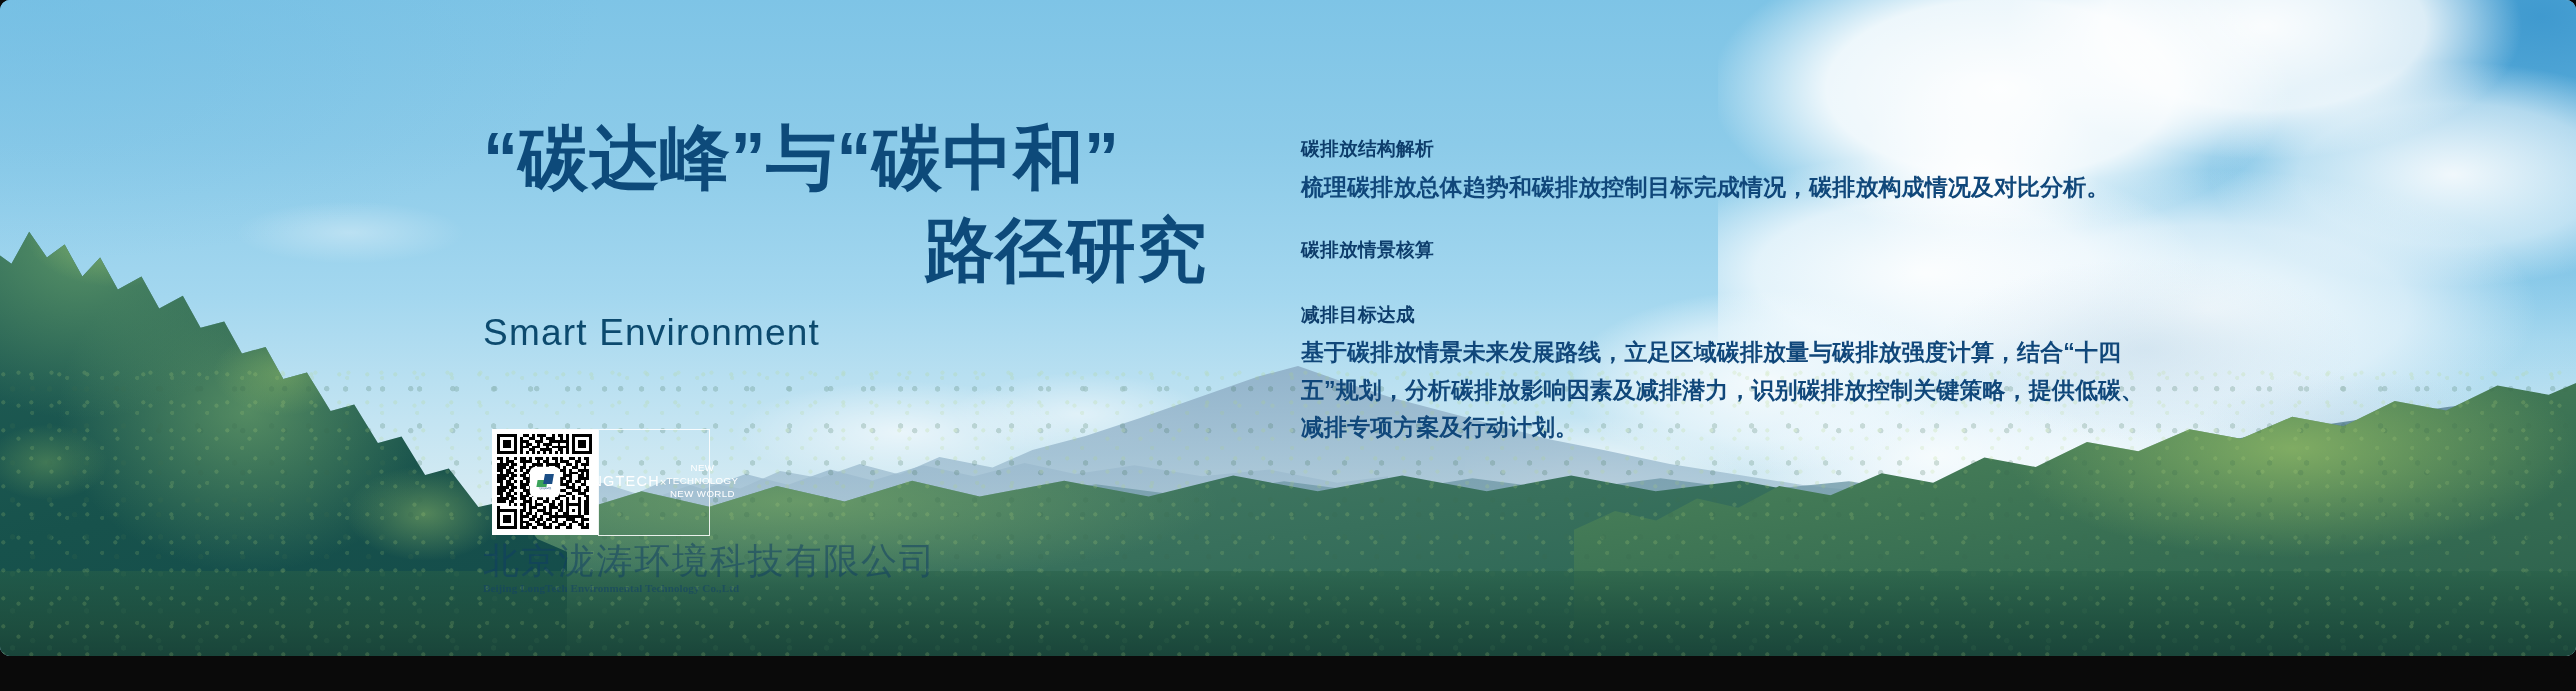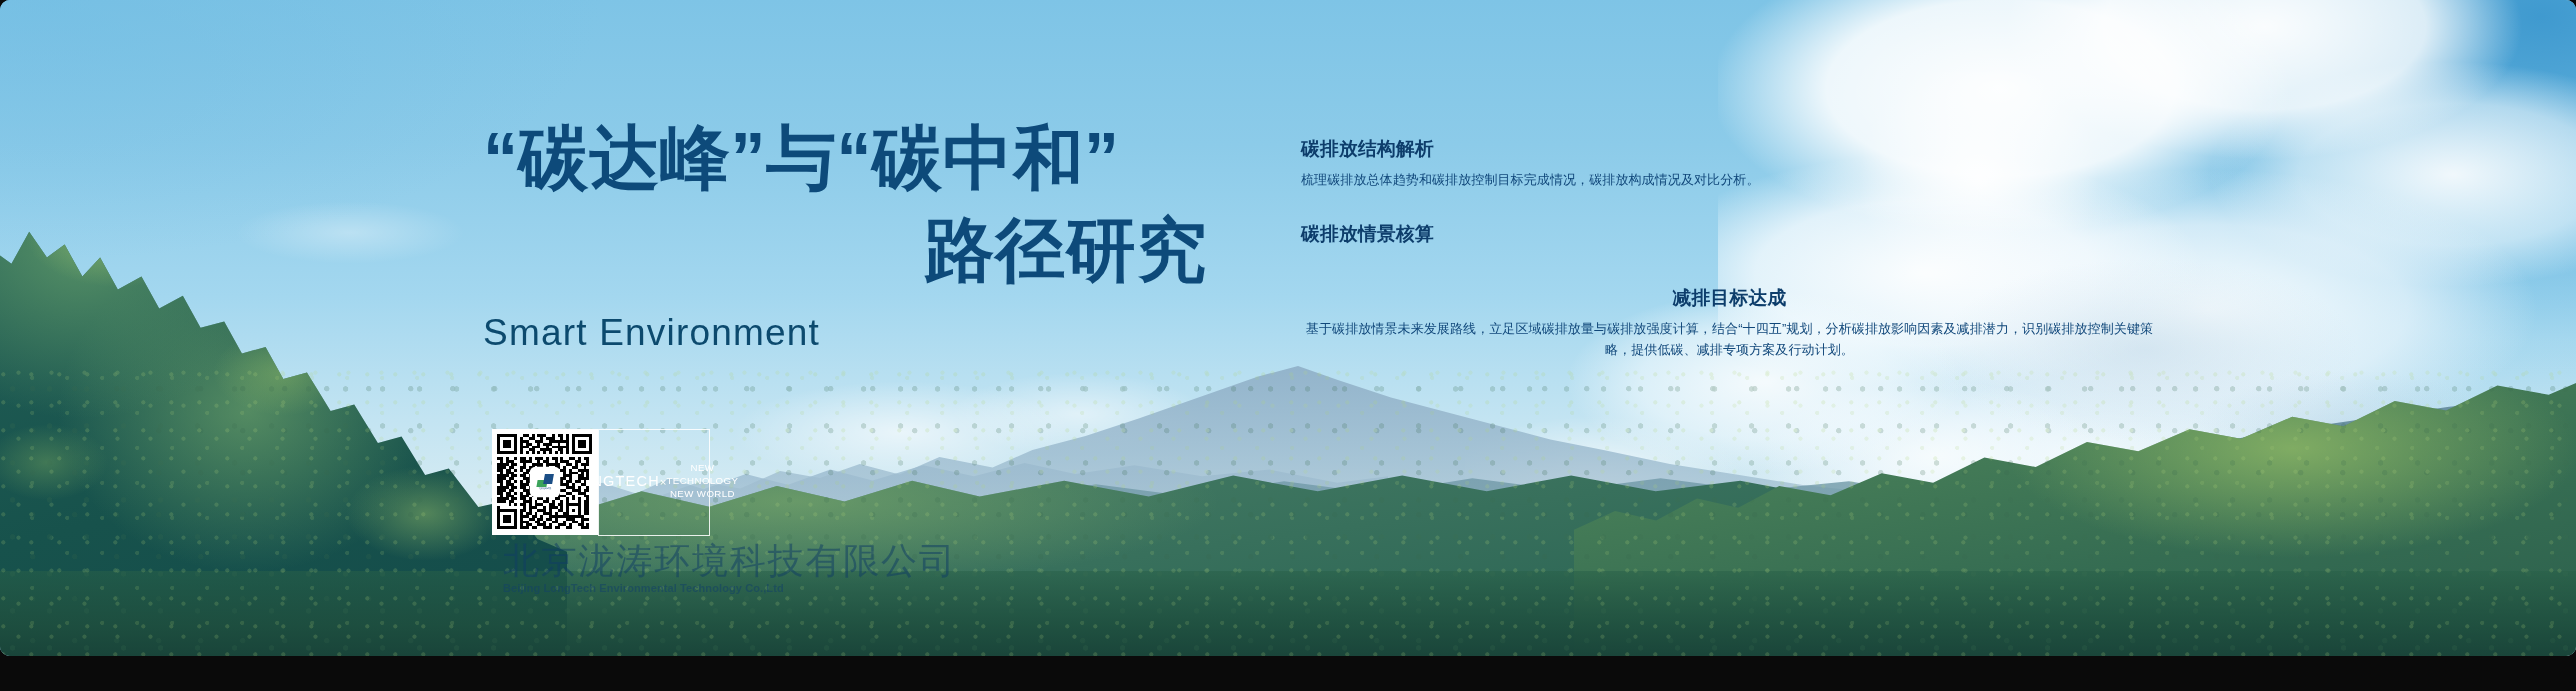--- a/index.html
+++ b/index.html
@@ -386,25 +386,26 @@
     font-size: 9.7px;
     line-height: 1.32;
     text-align: center;
     letter-spacing: 0.4px;
     white-space: nowrap;
   }
 
   
   .watermark {
     position: absolute;
-    left: 503px;
+    left: 483px;
     top: 543px;
     z-index: 21;
     color: rgba(16,62,100,0.52);
     pointer-events: none;
+    font-family: Liberation Serif, serif;
   }
   .wm-cn {
     font-size: 36px;
     font-weight: 400;
     letter-spacing: 1.8px;
     line-height: 1;
     white-space: nowrap;
   }
   .wm-en {
     margin-top: 3.6px;
@@ -429,28 +430,28 @@
   .sec-title {
     color: #0d3d6b;
     font-size: 18.7px;
     font-weight: 700;
     letter-spacing: 0.3px;
     line-height: 1.2;
     margin: 0 0 8.4px 0;
   }
   .sec-body {
     color: #10477a;
-    font-size: 13px;
-    font-weight: 400;
+    font-size: 23px;
+    font-weight: 700;
     line-height: 1.62;
     letter-spacing: 0.1px;
     margin: 0;
   }
   .sec.s2 { margin-top: 33px; }
-  .sec.s3 { margin-top: 42px; text-align: center; }
+  .sec.s3 { margin-top: 42px; }
 </style>
 </head>
 <body>
 
 <div class="banner">
 
   <div class="sky"></div>
   <div class="sky-deep"></div>
   <div class="sky-left-warm"></div>
 

